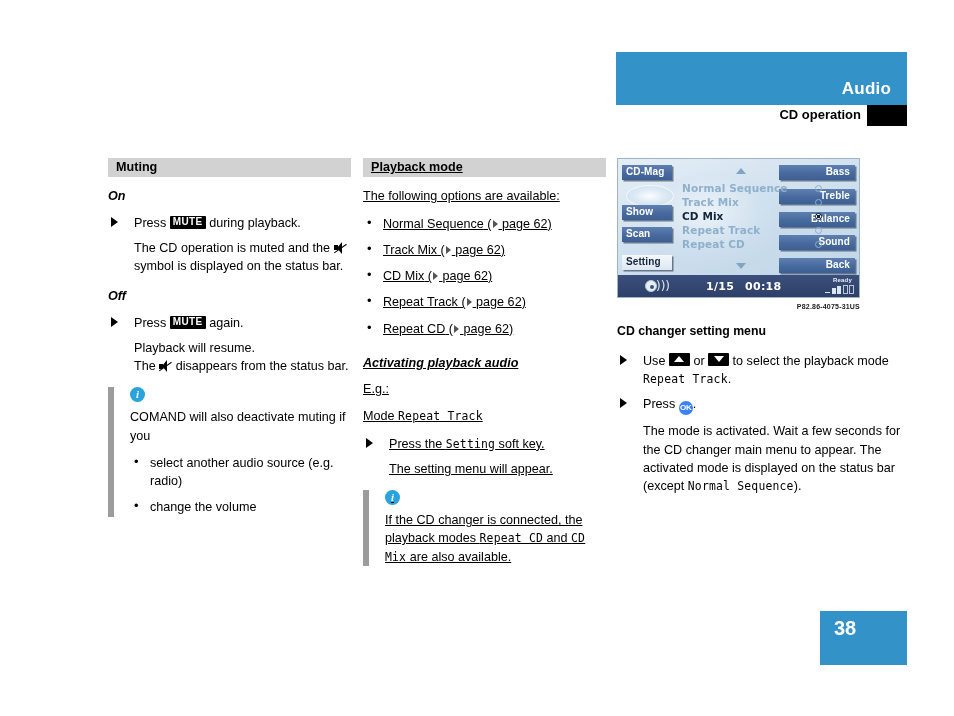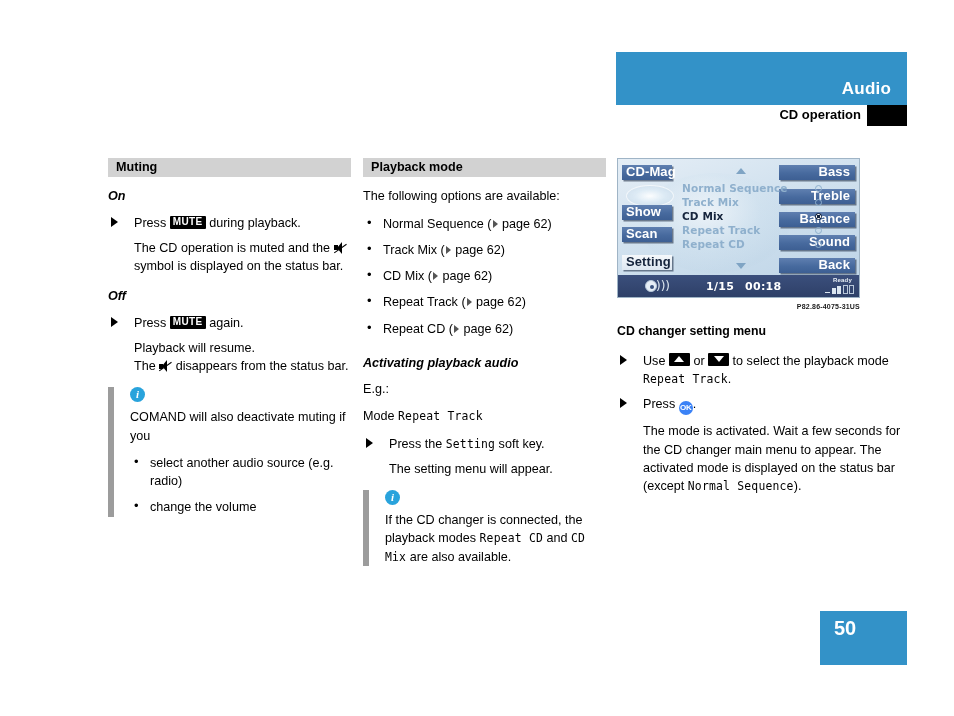--- a/index.html
+++ b/index.html
@@ -57,21 +57,21 @@
 
   
   .col {
     position: absolute;
     top: 158px;
     width: 243px;
     font-size: 12.6px;
     line-height: 1.45;
   }
   .col-1 { left: 108px; }
-  .col-2 { left: 363px; }
+  .col-2 { left: 363px; text-decoration: underline; }
   .col-3 { left: 617px; width: 291px; }
 
   .sec-head {
     background: #d2d2d2;
     font-size: 12.6px;
     font-weight: bold;
     padding: 2px 0 3px 8px;
     margin-bottom: 10px;
     line-height: 1.15;
   }
@@ -267,21 +267,21 @@
     left: 8px; top: 26px;
     width: 46px; height: 20px;
     border-radius: 50%;
     background: radial-gradient(ellipse at 50% 50%, rgba(255,255,255,.9) 0%, rgba(222,236,246,.7) 45%, rgba(190,212,230,.3) 75%, rgba(255,255,255,0) 100%);
     border: 1px solid rgba(255,255,255,.7);
   }
   .softkey {
     position: absolute;
     background: linear-gradient(180deg,#5f7fb0 0%, #476a9e 55%, #3d5f93 100%);
     color: #ffffff;
-    font-size: 13px;
+    font-size: 10px;
     font-weight: bold;
     line-height: 14px;
     height: 15px;
     box-shadow: 1.5px 1.5px 0 rgba(20,35,60,.55);
     letter-spacing: .1px;
     white-space: nowrap;
     box-sizing: border-box;
   }
   .softkey.left  { left: 4px;  width: 50px; text-align: left;  padding-left: 4px; }
   .softkey.right { right: 4px; width: 76px; text-align: right; padding-right: 5px; }
@@ -614,16 +614,16 @@
       <span class="arrow"></span>
       <span>Press </span><span class="key-ok">OK</span><span>.</span>
     </div>
 
     <div class="para indent">
       <span>The mode is activated. Wait a few seconds for the CD changer main menu to appear. The activated mode is displayed on the status bar (except </span><span class="mono">Normal Sequence</span><span>).</span>
     </div>
   </div>
 
   <div class="pagenum">
-    <span>50</span>
+    <span>38</span>
   </div>
 
 </div>
 
 </body></html>

